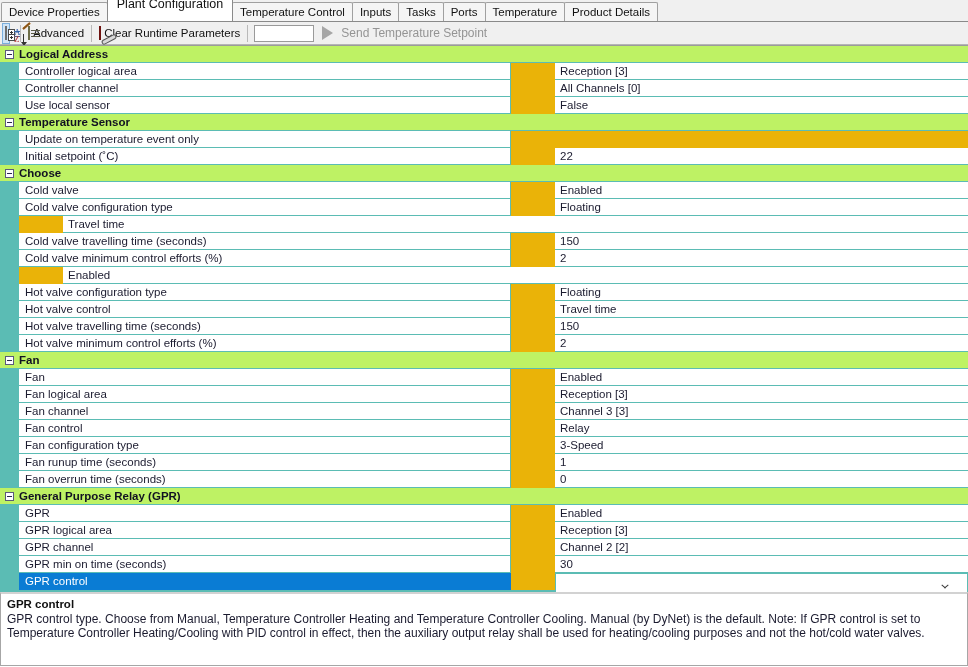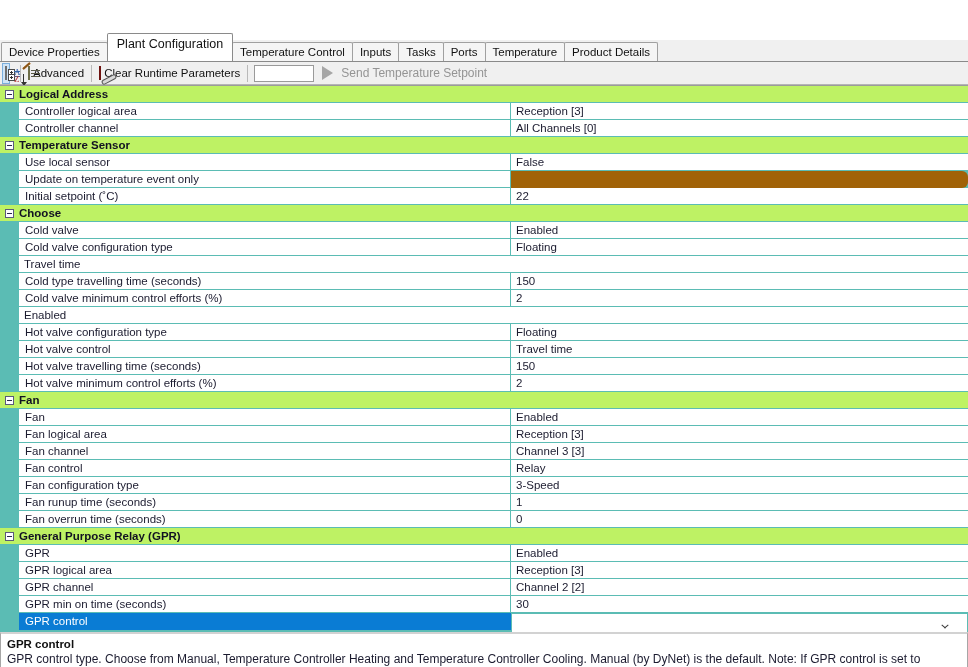--- a/index.html
+++ b/index.html
@@ -19,21 +19,20 @@
 
   
   #tabstrip {
     display: flex;
     align-items: flex-end;
     height: 22px;
     background: #f0f0f0;
     border-bottom: 1px solid #8a8a8a;
     box-sizing: border-box;
     padding-left: 1px;
-    margin-top: 40px;
   }
   .tab {
     height: 19px;
     line-height: 19px;
     padding: 0 7px;
     font-size: 11.5px;
     color: #111;
     background: #f5f5f5;
     border: 1px solid #a0a0a0;
     border-bottom: none;
@@ -232,21 +231,21 @@
   .cat-name {
     font-weight: bold;
     font-size: 11.5px;
     color: #111122;
     line-height: 17px;
     flex: 1;
     white-space: nowrap;
   }
 
   
-  .row.prop { background: #a16207; border-radius: 6px; }
+  .row.prop { background: #eab308; }
   .row.prop .gutter {
     width: 19px; flex: none;
     background: #5bbcb4;
   }
   .row.prop .namecell {
     width: 492px;
     flex: none;
     background: #ffffff;
     border-bottom: 1px solid #5bbcb4;
     border-right: 1px solid #5bbcb4;
@@ -262,20 +261,21 @@
     flex: 1;
     background: #ffffff;
     border-bottom: 1px solid #5bbcb4;
     box-sizing: border-box;
     line-height: 16px;
     padding-left: 5px;
     font-size: 11.5px;
     color: #1b1b2f;
     white-space: nowrap;
     overflow: hidden;
+    margin-left: 44px;
   }
   
   .row.prop.selected .namecell {
     background: #0a7cd4;
     color: #ffffff;
     border-bottom-color: #0a7cd4;
     border-right-color: #0a7cd4;
   }
   .row.prop.selected .valcell {
     background: #ffffff;
@@ -404,33 +404,33 @@
     <div class="row prop">
       <div class="gutter"></div>
       <div class="namecell">Controller logical area</div>
       <div class="valcell">Reception [3]</div>
     </div>
     <div class="row prop">
       <div class="gutter"></div>
       <div class="namecell">Controller channel</div>
       <div class="valcell">All Channels [0]</div>
     </div>
+    <div class="row prop">
+      <div class="gutter"></div>
+      <div class="namecell">Use local sensor</div>
+      <div class="valcell">False</div>
+    </div>
     <div class="row cat">
       <div class="cat-expander">
         <span class="exp-box"></span>
       </div>
       <div class="cat-name">Temperature Sensor</div>
     </div>
     <div class="row prop">
       <div class="gutter"></div>
-      <div class="namecell">Use local sensor</div>
-      <div class="valcell">False</div>
-    </div>
-    <div class="row prop">
-      <div class="gutter"></div>
       <div class="namecell">Update on temperature event only</div>
     </div>
     <div class="row prop">
       <div class="gutter"></div>
       <div class="namecell">Initial setpoint (˚C)</div>
       <div class="valcell">22</div>
     </div>
     <div class="row cat">
       <div class="cat-expander">
         <span class="exp-box"></span>
@@ -446,21 +446,21 @@
       <div class="gutter"></div>
       <div class="namecell">Cold valve configuration type</div>
       <div class="valcell">Floating</div>
     </div>
     <div class="row prop">
       <div class="gutter"></div>
       <div class="valcell">Travel time</div>
     </div>
     <div class="row prop">
       <div class="gutter"></div>
-      <div class="namecell">Cold type travelling time (seconds)</div>
+      <div class="namecell">Cold valve travelling time (seconds)</div>
       <div class="valcell">150</div>
     </div>
     <div class="row prop">
       <div class="gutter"></div>
       <div class="namecell">Cold valve minimum control efforts (%)</div>
       <div class="valcell">2</div>
     </div>
     <div class="row prop">
       <div class="gutter"></div>
       <div class="valcell">Enabled</div>

